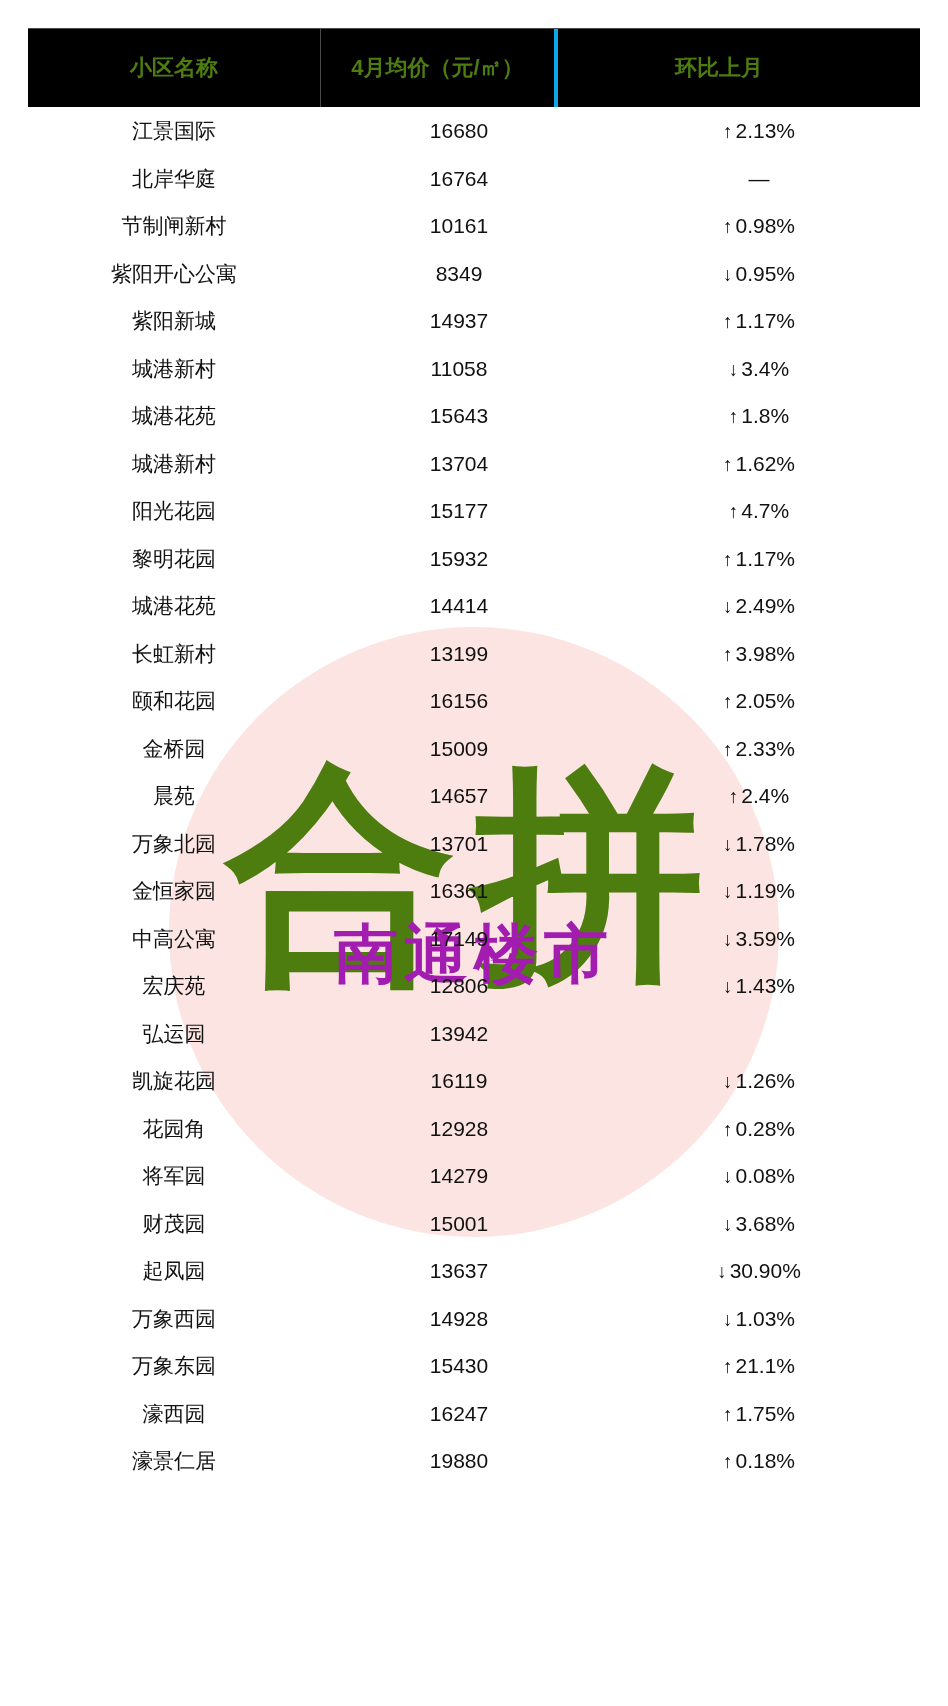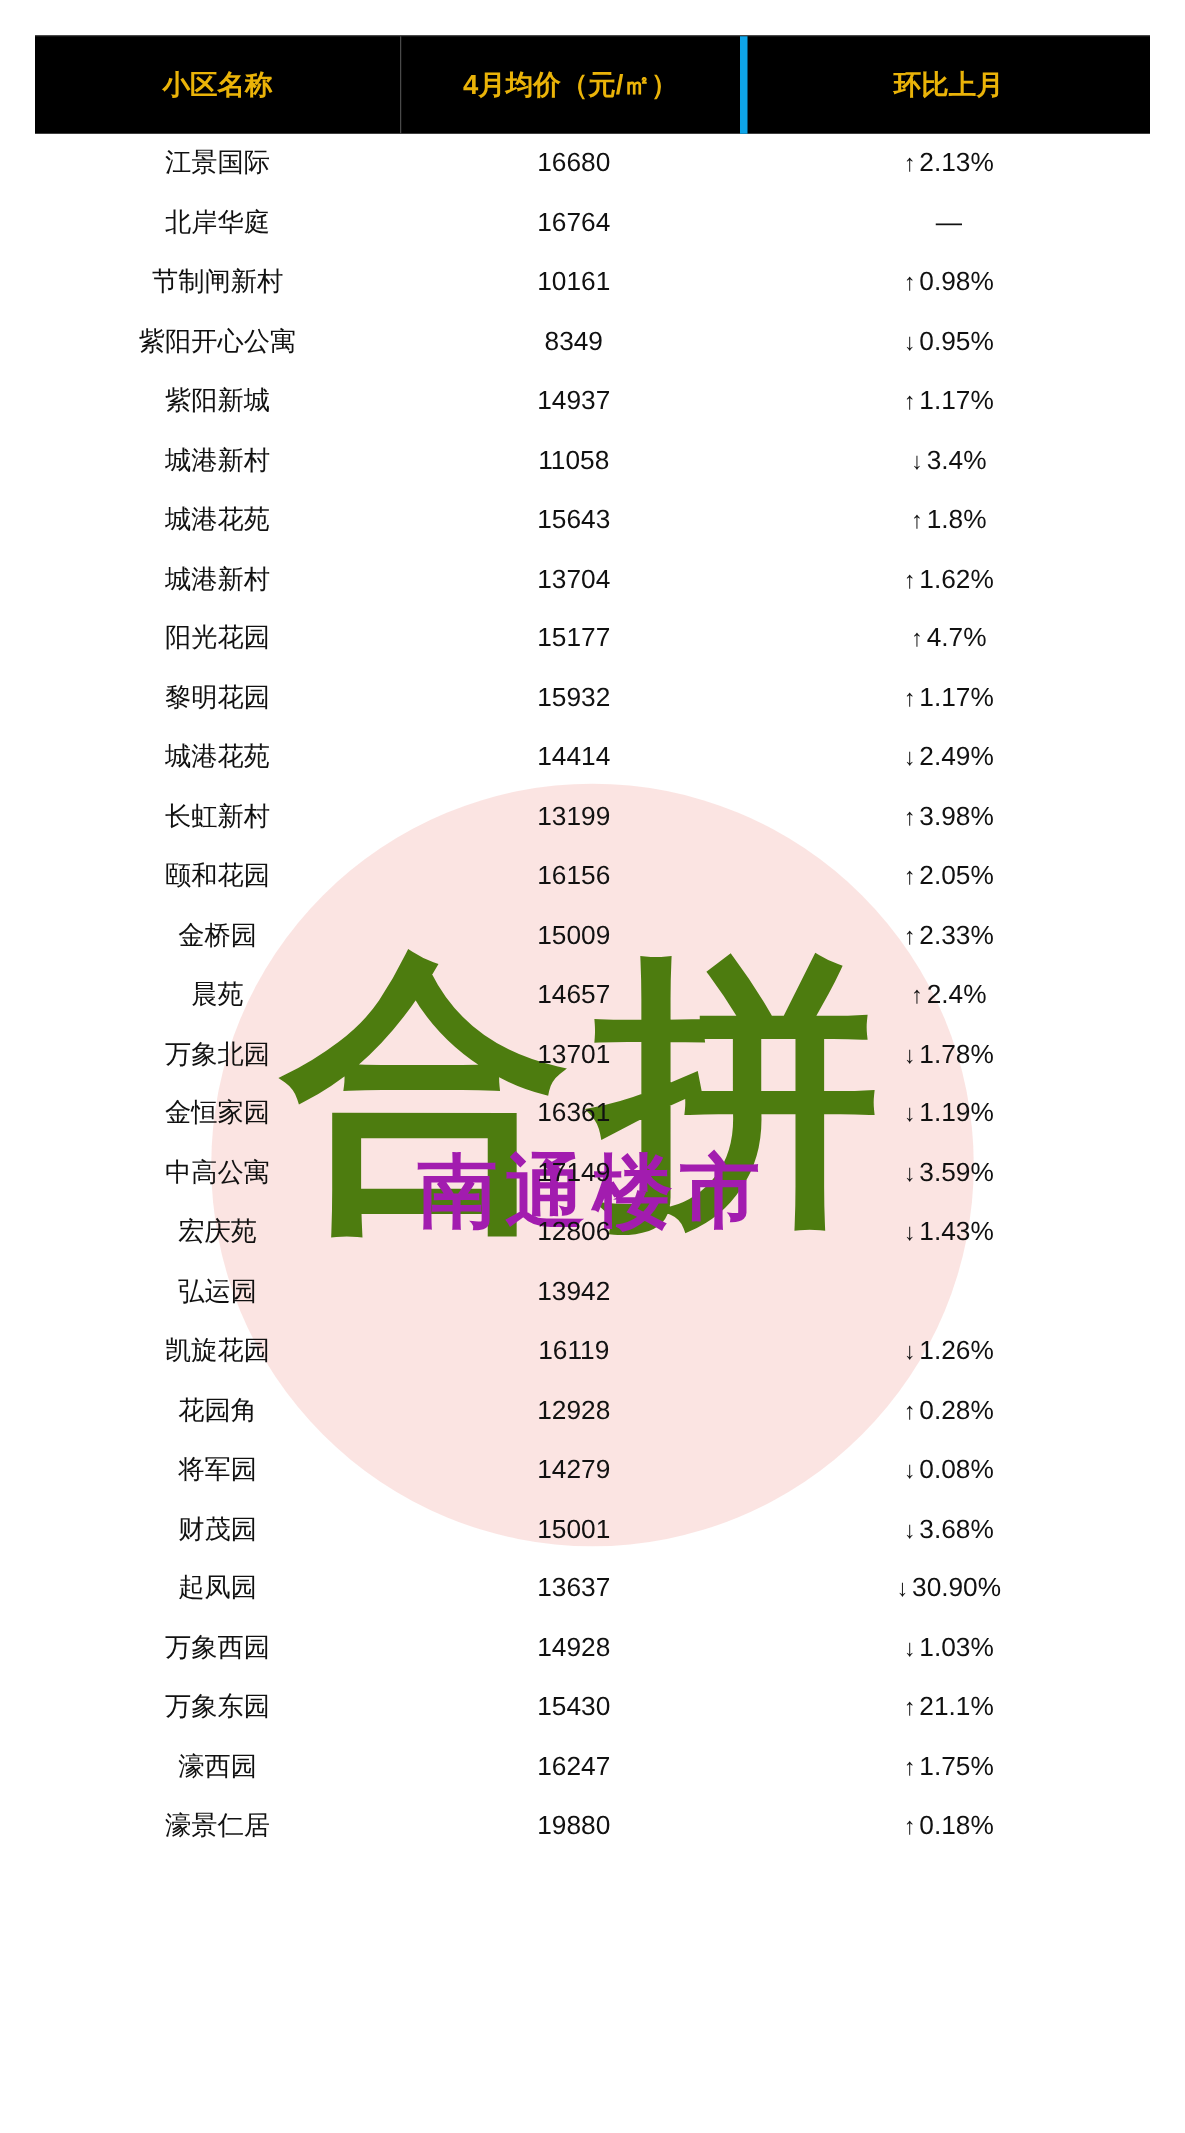--- a/index.html
+++ b/index.html
@@ -86,35 +86,35 @@
     font-weight: bold;
     letter-spacing: 2px;
     height: 72px;
     line-height: 72px;
     box-sizing: border-box;
   }
 
   .head-row {
     display: flex;
     background: #000000;
-    color: #eab308;
+    color: #4d7c0f;
     height: 78px;
     align-items: center;
     border-top: 1px solid #4a4a4a;
   }
   .head-cell {
     font-size: 22px;
     font-weight: bold;
     text-align: center;
     box-sizing: border-box;
     line-height: 78px;
     height: 78px;
   }
   .col-1 { width: 292px; }
-  .col-2 { width: 278px; border-left: 1px solid #4a4a4a; border-right: 6px solid #0ea5e9; }
+  .col-2 { width: 238px; border-left: 1px solid #4a4a4a; border-right: 4px solid #0ea5e9; }
   .col-3 { width: 322px; }
 
   .rows {
     background: transparent;
   }
   .row {
     display: flex;
     align-items: center;
     height: 47.5px;
   }

